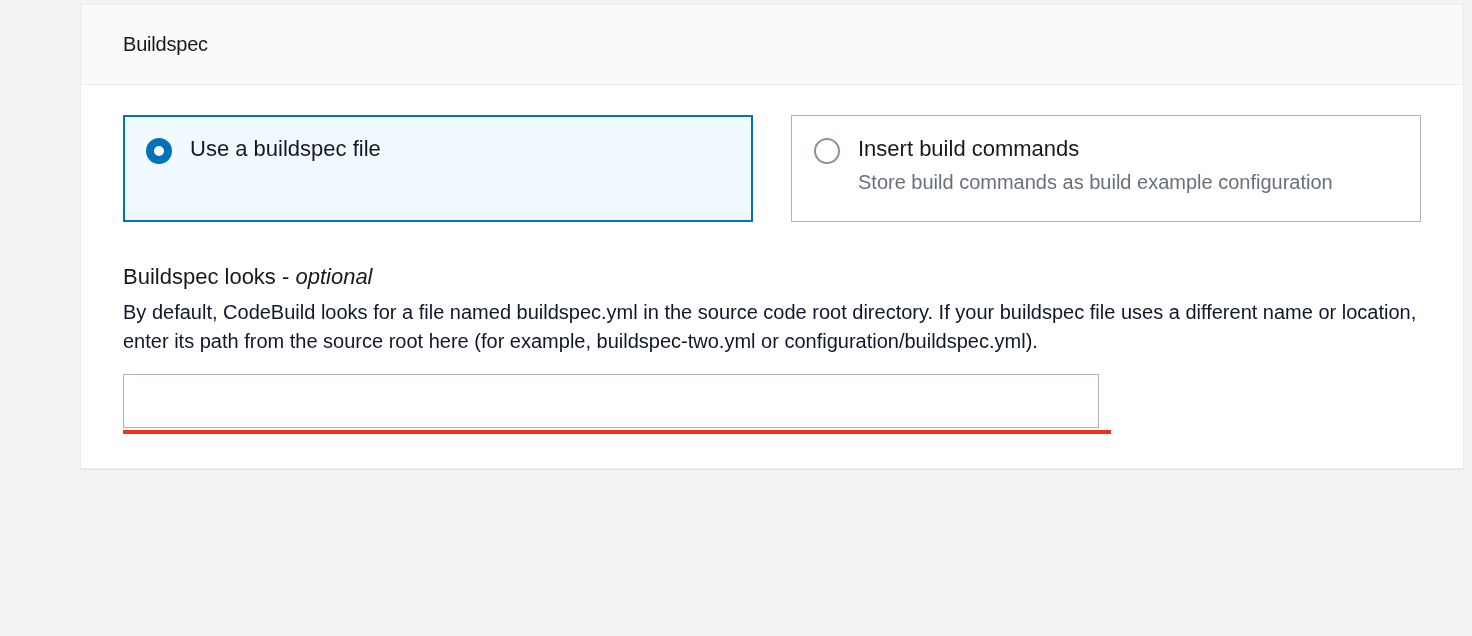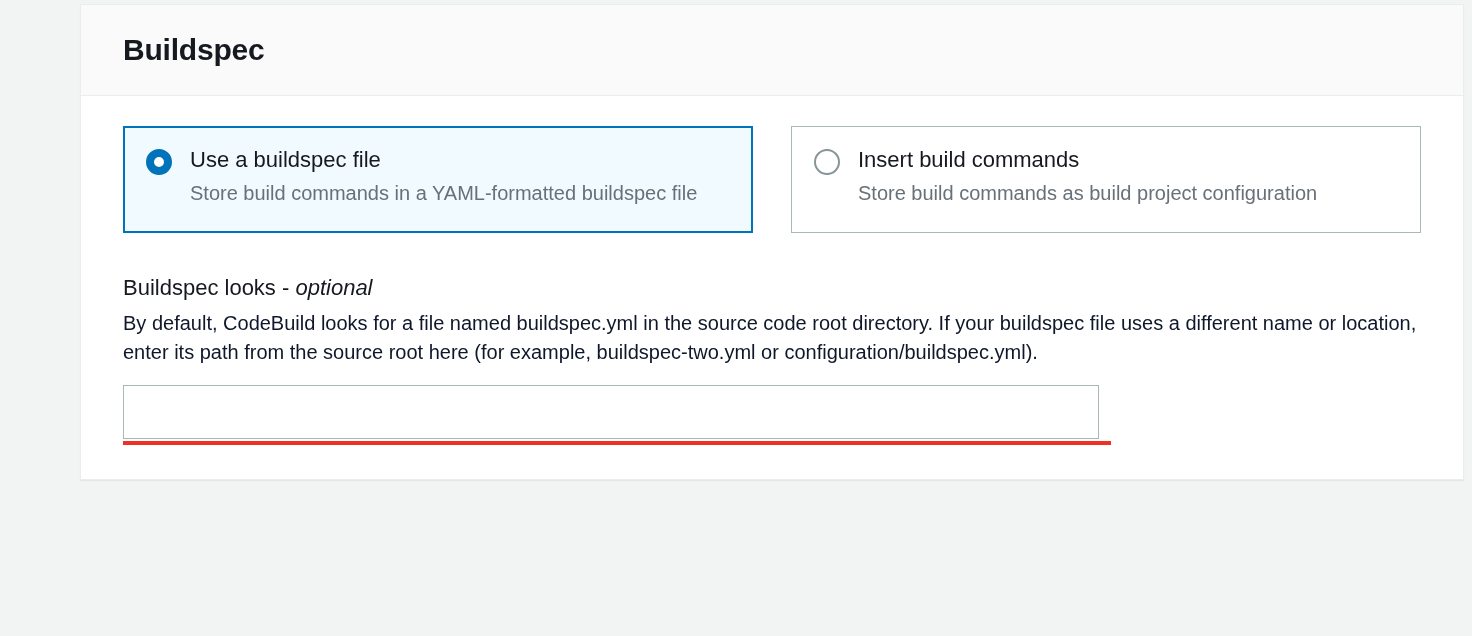--- a/index.html
+++ b/index.html
@@ -16,22 +16,22 @@
       background: #ffffff;
       border: 1px solid #eaeded;
       box-shadow: 0 1px 1px rgba(0,0,0,0.05);
     }
     .panel-header {
       padding: 28px 38px 28px 42px;
       border-bottom: 1px solid #eaeded;
       background: #fafafa;
     }
     .panel-header h1 {
-      font-size: 30px;
-      font-weight: 700;
+      font-size: 20px;
+      font-weight: 400;
       color: #16191f;
       letter-spacing: -0.2px;
     }
     .panel-body {
       padding: 30px 42px 40px 42px;
     }
     .section-label {
       font-size: 23px;
       font-weight: 400;
       color: #16191f;
@@ -132,29 +132,28 @@
   </div>
   <div class="panel-body">
 
 
     <div class="radio-row">
 
       <div class="radio-card selected">
         <span class="radio-ring"></span>
         <div class="radio-text">
           <div class="radio-title">Use a buildspec file</div>
-          <div class="radio-desc">Store build commands in a YAML-formatted buildspec file</div>
         </div>
       </div>
 
       <div class="radio-card">
         <span class="radio-ring"></span>
         <div class="radio-text">
           <div class="radio-title">Insert build commands</div>
-          <div class="radio-desc">Store build commands as build project configuration</div>
+          <div class="radio-desc">Store build commands as build example configuration</div>
         </div>
       </div>
 
     </div>
 
     <div class="field-block">
       <div class="field-label">
         <span>Buildspec looks </span><span>- </span><span class="optional">optional</span>
       </div>
       <div class="field-help">By default, CodeBuild looks for a file named buildspec.yml in the source code root directory. If your buildspec file uses a different name or location, enter its path from the source root here (for example, buildspec-two.yml or configuration/buildspec.yml).</div>

